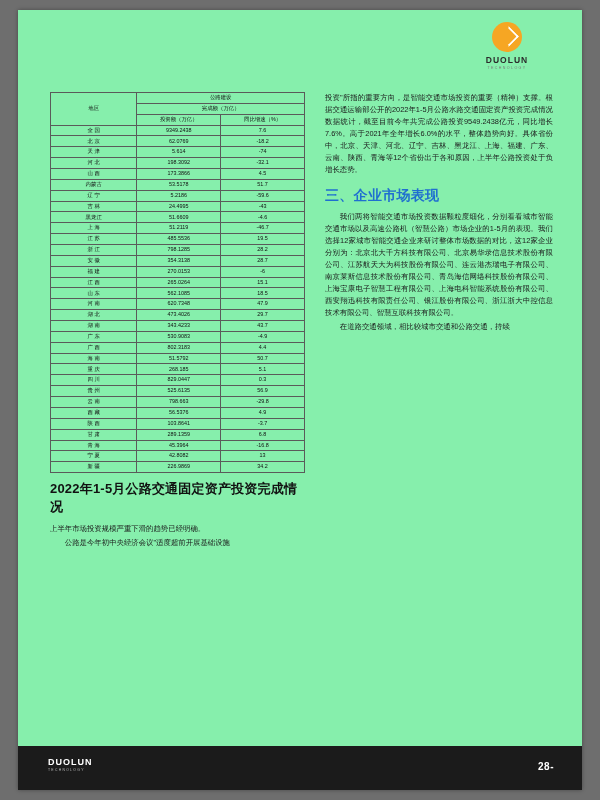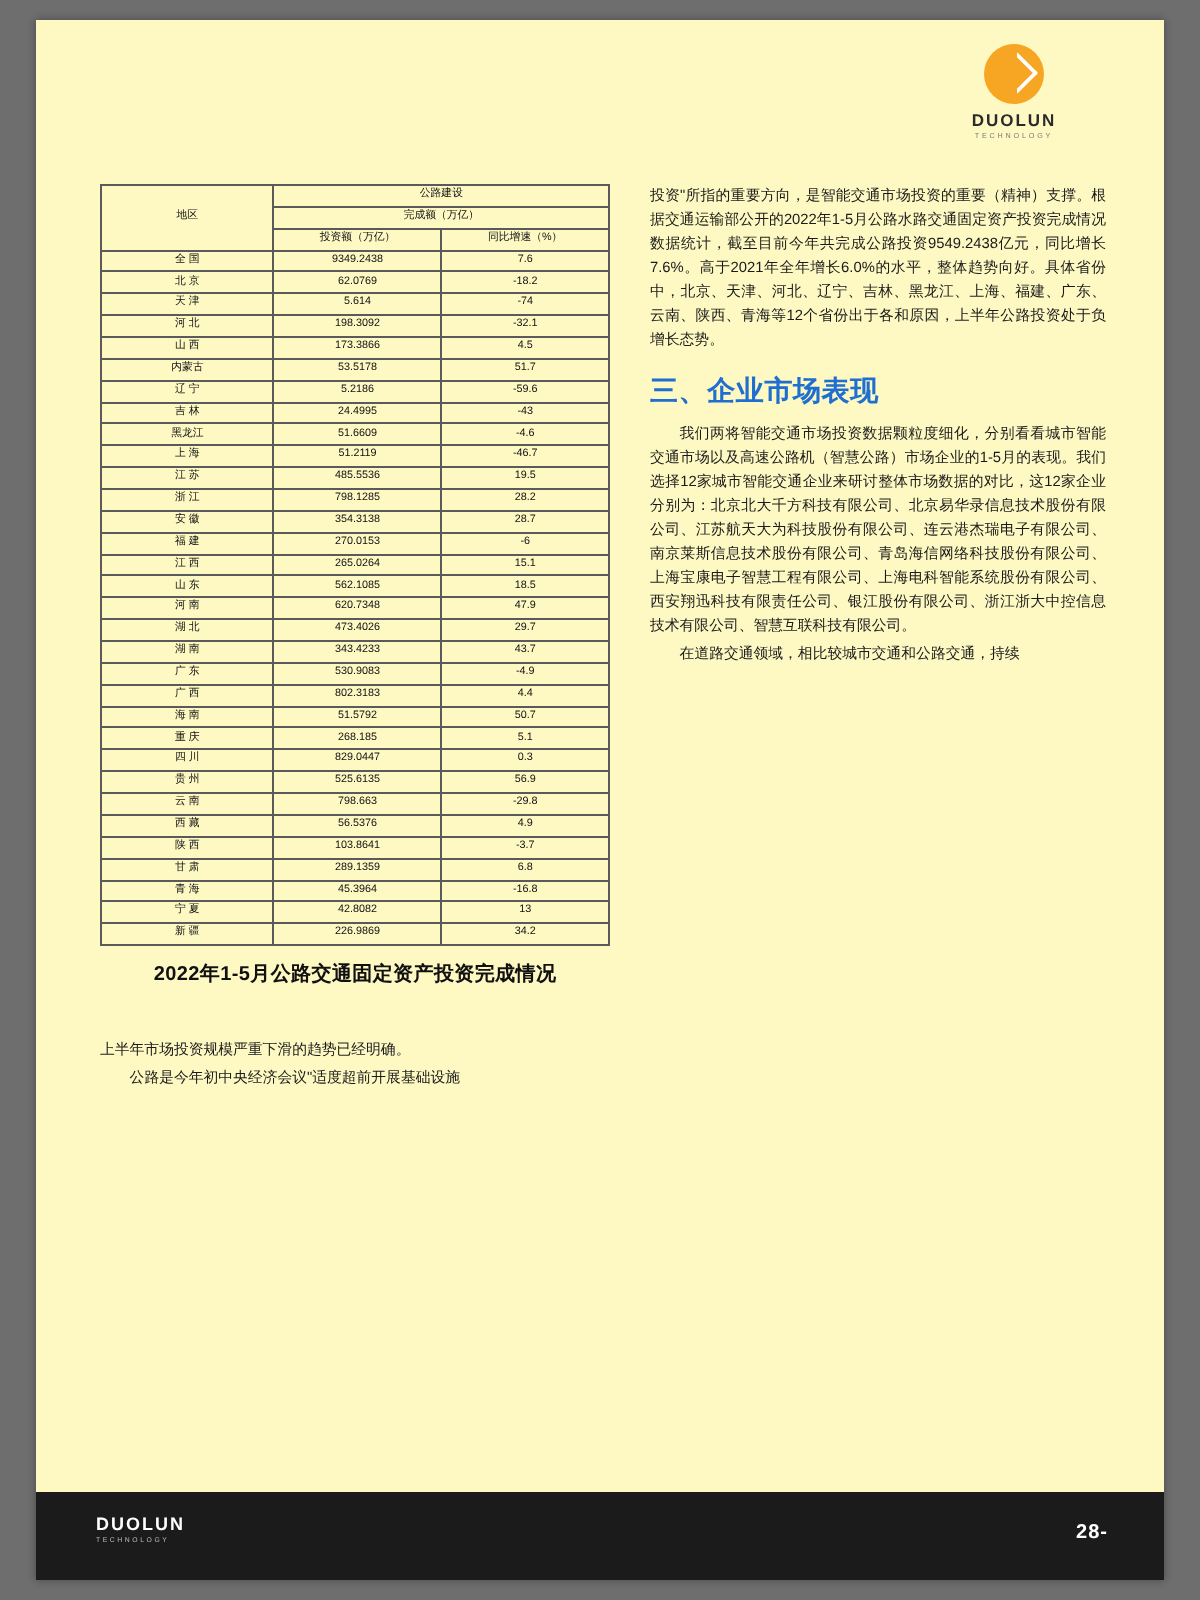--- a/index.html
+++ b/index.html
@@ -12,21 +12,21 @@
     background: #6e6e6e;
     font-family: "Liberation Sans", sans-serif;
     overflow: hidden;
   }
   .page {
     position: absolute;
     left: 18px;
     top: 10px;
     width: 564px;
     height: 780px;
-    background: #fef9c3;
+    background: #86efac;
     box-shadow: 0 0 4px rgba(0,0,0,.35);
     box-sizing: border-box;
   }
   
   .header {
     position: absolute;
     top: 0;
     left: 0;
     right: 0;
     height: 62px;
@@ -100,39 +100,39 @@
     line-height: 1.05;
   }
   table.data .grp {
     font-size: 5.4px;
   }
   table.data col.c0 { width: 34%; }
   table.data col.c1 { width: 33%; }
   table.data col.c2 { width: 33%; }
   .tbl-caption {
     margin-top: 7px;
-    text-align: center;
-    font-size: 10px;
+    text-align: left;
+    font-size: 13px;
     font-weight: bold;
     color: #111;
     letter-spacing: .2px;
   }
   .body-p {
     font-size: 7.4px;
     line-height: 1.62;
     color: #1a1a1a;
     text-align: justify;
     margin: 0 0 2px 0;
     text-indent: 0;
   }
   .indent {
     text-indent: 14.8px;
   }
   .para-gap {
-    margin-top: 25px;
+    margin-top: 7px;
   }
   
   .sec-title {
     color: #1f6fd0;
     font-size: 14px;
     font-weight: bold;
     margin: 11px 0 6px 0;
     letter-spacing: .3px;
   }
   

